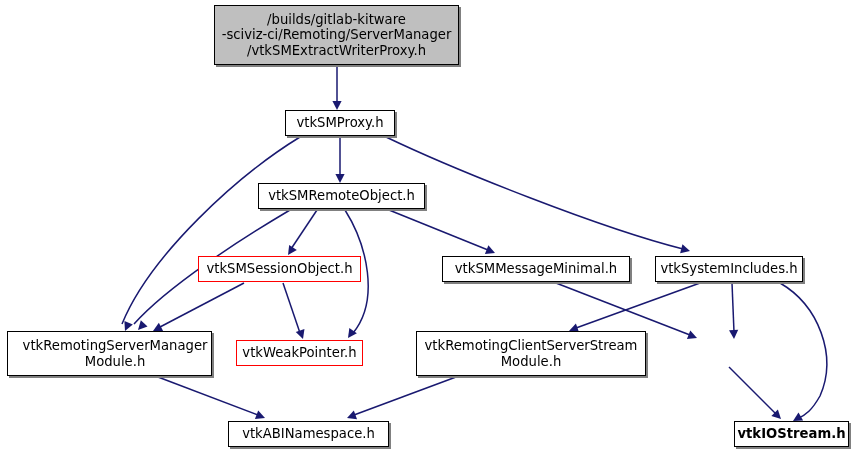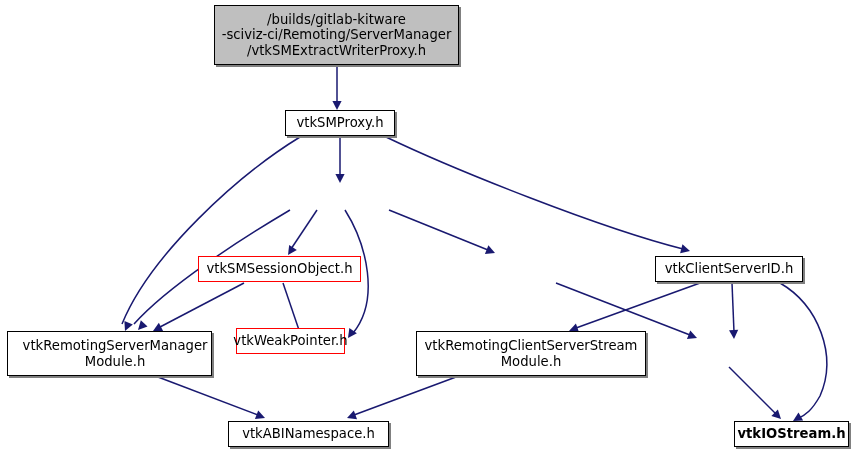--- a/index.html
+++ b/index.html
@@ -93,22 +93,24 @@
       <polygon points="265,418 254.95294544650008,419.10303889278487 258.22095375093954,410.5030318159206" fill="#191970"></polygon>
       <path d="M 456,377 L 354,415" fill="none" stroke="#191970" stroke-width="1.5"></path>
       <polygon points="347,418 353.82783794478934,410.547441446074 357.0396404745621,419.16859708263144" fill="#191970"></polygon>
       <path d="M 729,367 L 776,414" fill="none" stroke="#191970" stroke-width="1.5"></path>
       <polygon points="781,419 771.3833544897598,415.88870941081086 777.8887509147619,409.3833410620109" fill="#191970"></polygon>
     </svg>
 <div class="node root" style="left: 214px; top: 5px; width: 245px; height: 60px;"><span class="label">/builds/gitlab-kitware
 -sciviz-ci/Remoting/ServerManager
 /vtkSMExtractWriterProxy.h</span></div>
     <div class="node plain" style="left: 285px; top: 110px; width: 110px; height: 26px;"><span class="label">vtkSMProxy.h</span></div>
+    <div class="node plain" style="left: 258px; top: 183px; width: 167px; height: 26px;"><span class="label">vtkSMRemoteObject.h</span></div>
     <div class="node redborder" style="left: 198px; top: 256px; width: 163px; height: 26px;"><span class="label">vtkSMSessionObject.h</span></div>
-    <div class="node plain" style="left: 655px; top: 256px; width: 148px; height: 26px;"><span class="label">vtkClientServerID.h</span></div>
+    <div class="node plain" style="left: 442px; top: 256px; width: 188px; height: 26px;"><span class="label">vtkSMMessageMinimal.h</span></div>
+    <div class="node plain" style="left: 655px; top: 256px; width: 148px; height: 26px;"><span class="label">vtkSystemIncludes.h</span></div>
     <div class="node plain" style="left: 7px; top: 331px; width: 205px; height: 45px; padding-left: 11px;"><span class="label">vtkRemotingServerManager
 Module.h</span></div>
-    <div class="node redborder" style="left: 236px; top: 328px; width: 109px; height: 26px;"><span class="label">vtkWeakPointer.h</span></div>
+    <div class="node redborder" style="left: 236px; top: 340px; width: 127px; height: 26px;"><span class="label">vtkWeakPointer.h</span></div>
     <div class="node plain" style="left: 396px; top: 331px; width: 230px; height: 45px; margin-left: 20px;"><span class="label">vtkRemotingClientServerStream
 Module.h</span></div>
     <div class="node plain" style="left: 228px; top: 421px; width: 161px; height: 26px;"><span class="label">vtkABINamespace.h</span></div>
     <div class="node plain" style="left: 734px; top: 421px; width: 115px; height: 26px; font-weight: bold;"><span class="label">vtkIOStream.h</span></div>
   </div>
 
 </body></html>

